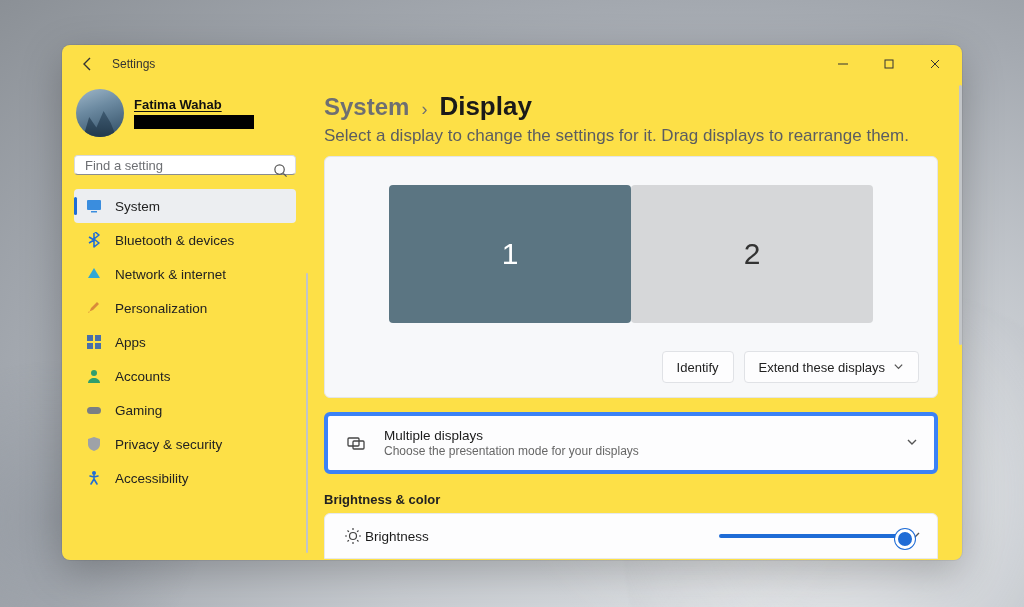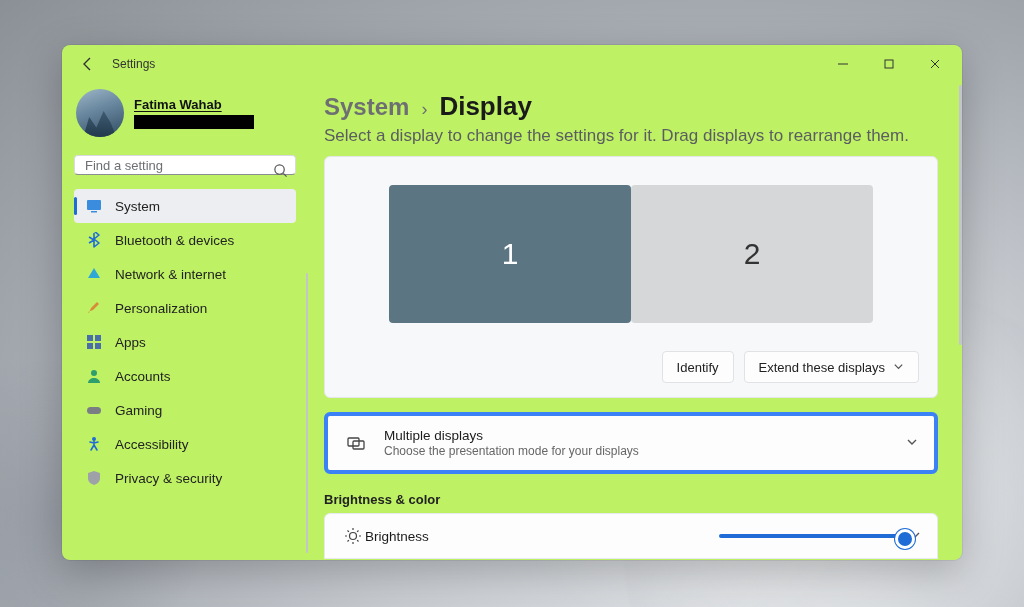--- a/index.html
+++ b/index.html
@@ -11,21 +11,21 @@
   
   .bloom { position:absolute; border-radius:50%; filter: blur(1px); }
   .b1 { width:520px; height:520px; background: radial-gradient(circle at 40% 40%, rgba(255,255,255,0.5), rgba(180,185,192,0.2) 60%, transparent 70%); right:-120px; bottom:-200px; }
   .b2 { width:420px; height:420px; background: radial-gradient(circle at 50% 50%, rgba(255,255,255,0.35), transparent 65%); right:120px; bottom:-60px; }
   .b3 { width:340px; height:340px; background: radial-gradient(circle at 50% 50%, rgba(140,146,154,0.55), transparent 65%); left:-120px; bottom:-80px; }
 
   .window {
     position: absolute;
     left: 62px; top: 45px;
     width: 900px; height: 515px;
-    background: #bef264;
+    background: #fde047;
     border-radius: 8px;
     box-shadow: 0 12px 40px rgba(0,0,0,0.25), 0 0 0 1px rgba(0,0,0,0.06);
     overflow: hidden;
     display: flex;
     flex-direction: column;
   }
   .titlebar {
     height: 38px;
     display: flex;
     align-items: center;
@@ -261,33 +261,33 @@
           <span class="nav-icon">
               <svg viewBox="0 0 16 16">
                 <rect x="1" y="5" width="14" height="7" rx="3.5" fill="#7a7e84"></rect>
               </svg>
             </span>
           <span>Gaming</span>
         </div>
         <div class="nav-item">
           <span class="nav-icon">
               <svg viewBox="0 0 16 16">
+                <path d="M8 1l6 2v5c0 4-3 6-6 7-3-1-6-3-6-7V3l6-2z" fill="#9ea2a8"></path>
+              </svg>
+            </span>
+          <span>Privacy &amp; security</span>
+        </div>
+        <div class="nav-item">
+          <span class="nav-icon">
+              <svg viewBox="0 0 16 16">
                 <circle cx="8" cy="3" r="2" fill="#1f6cd6"></circle>
                 <path d="M8 5v4m-4-3l4 1 4-1M8 9l-3 5M8 9l3 5" stroke="#1f6cd6" stroke-width="1.6" fill="none" stroke-linecap="round"></path>
               </svg>
             </span>
           <span>Accessibility</span>
-        </div>
-        <div class="nav-item">
-          <span class="nav-icon">
-              <svg viewBox="0 0 16 16">
-                <path d="M8 1l6 2v5c0 4-3 6-6 7-3-1-6-3-6-7V3l6-2z" fill="#9ea2a8"></path>
-              </svg>
-            </span>
-          <span>Privacy &amp; security</span>
         </div>
       </div>
       <div class="sidebar-scroll-ind"></div>
     </div>
 
     <div class="main">
       <div class="main-scroll-ind"></div>
 
       <div class="breadcrumb">
         <span class="crumb-parent">System</span>

